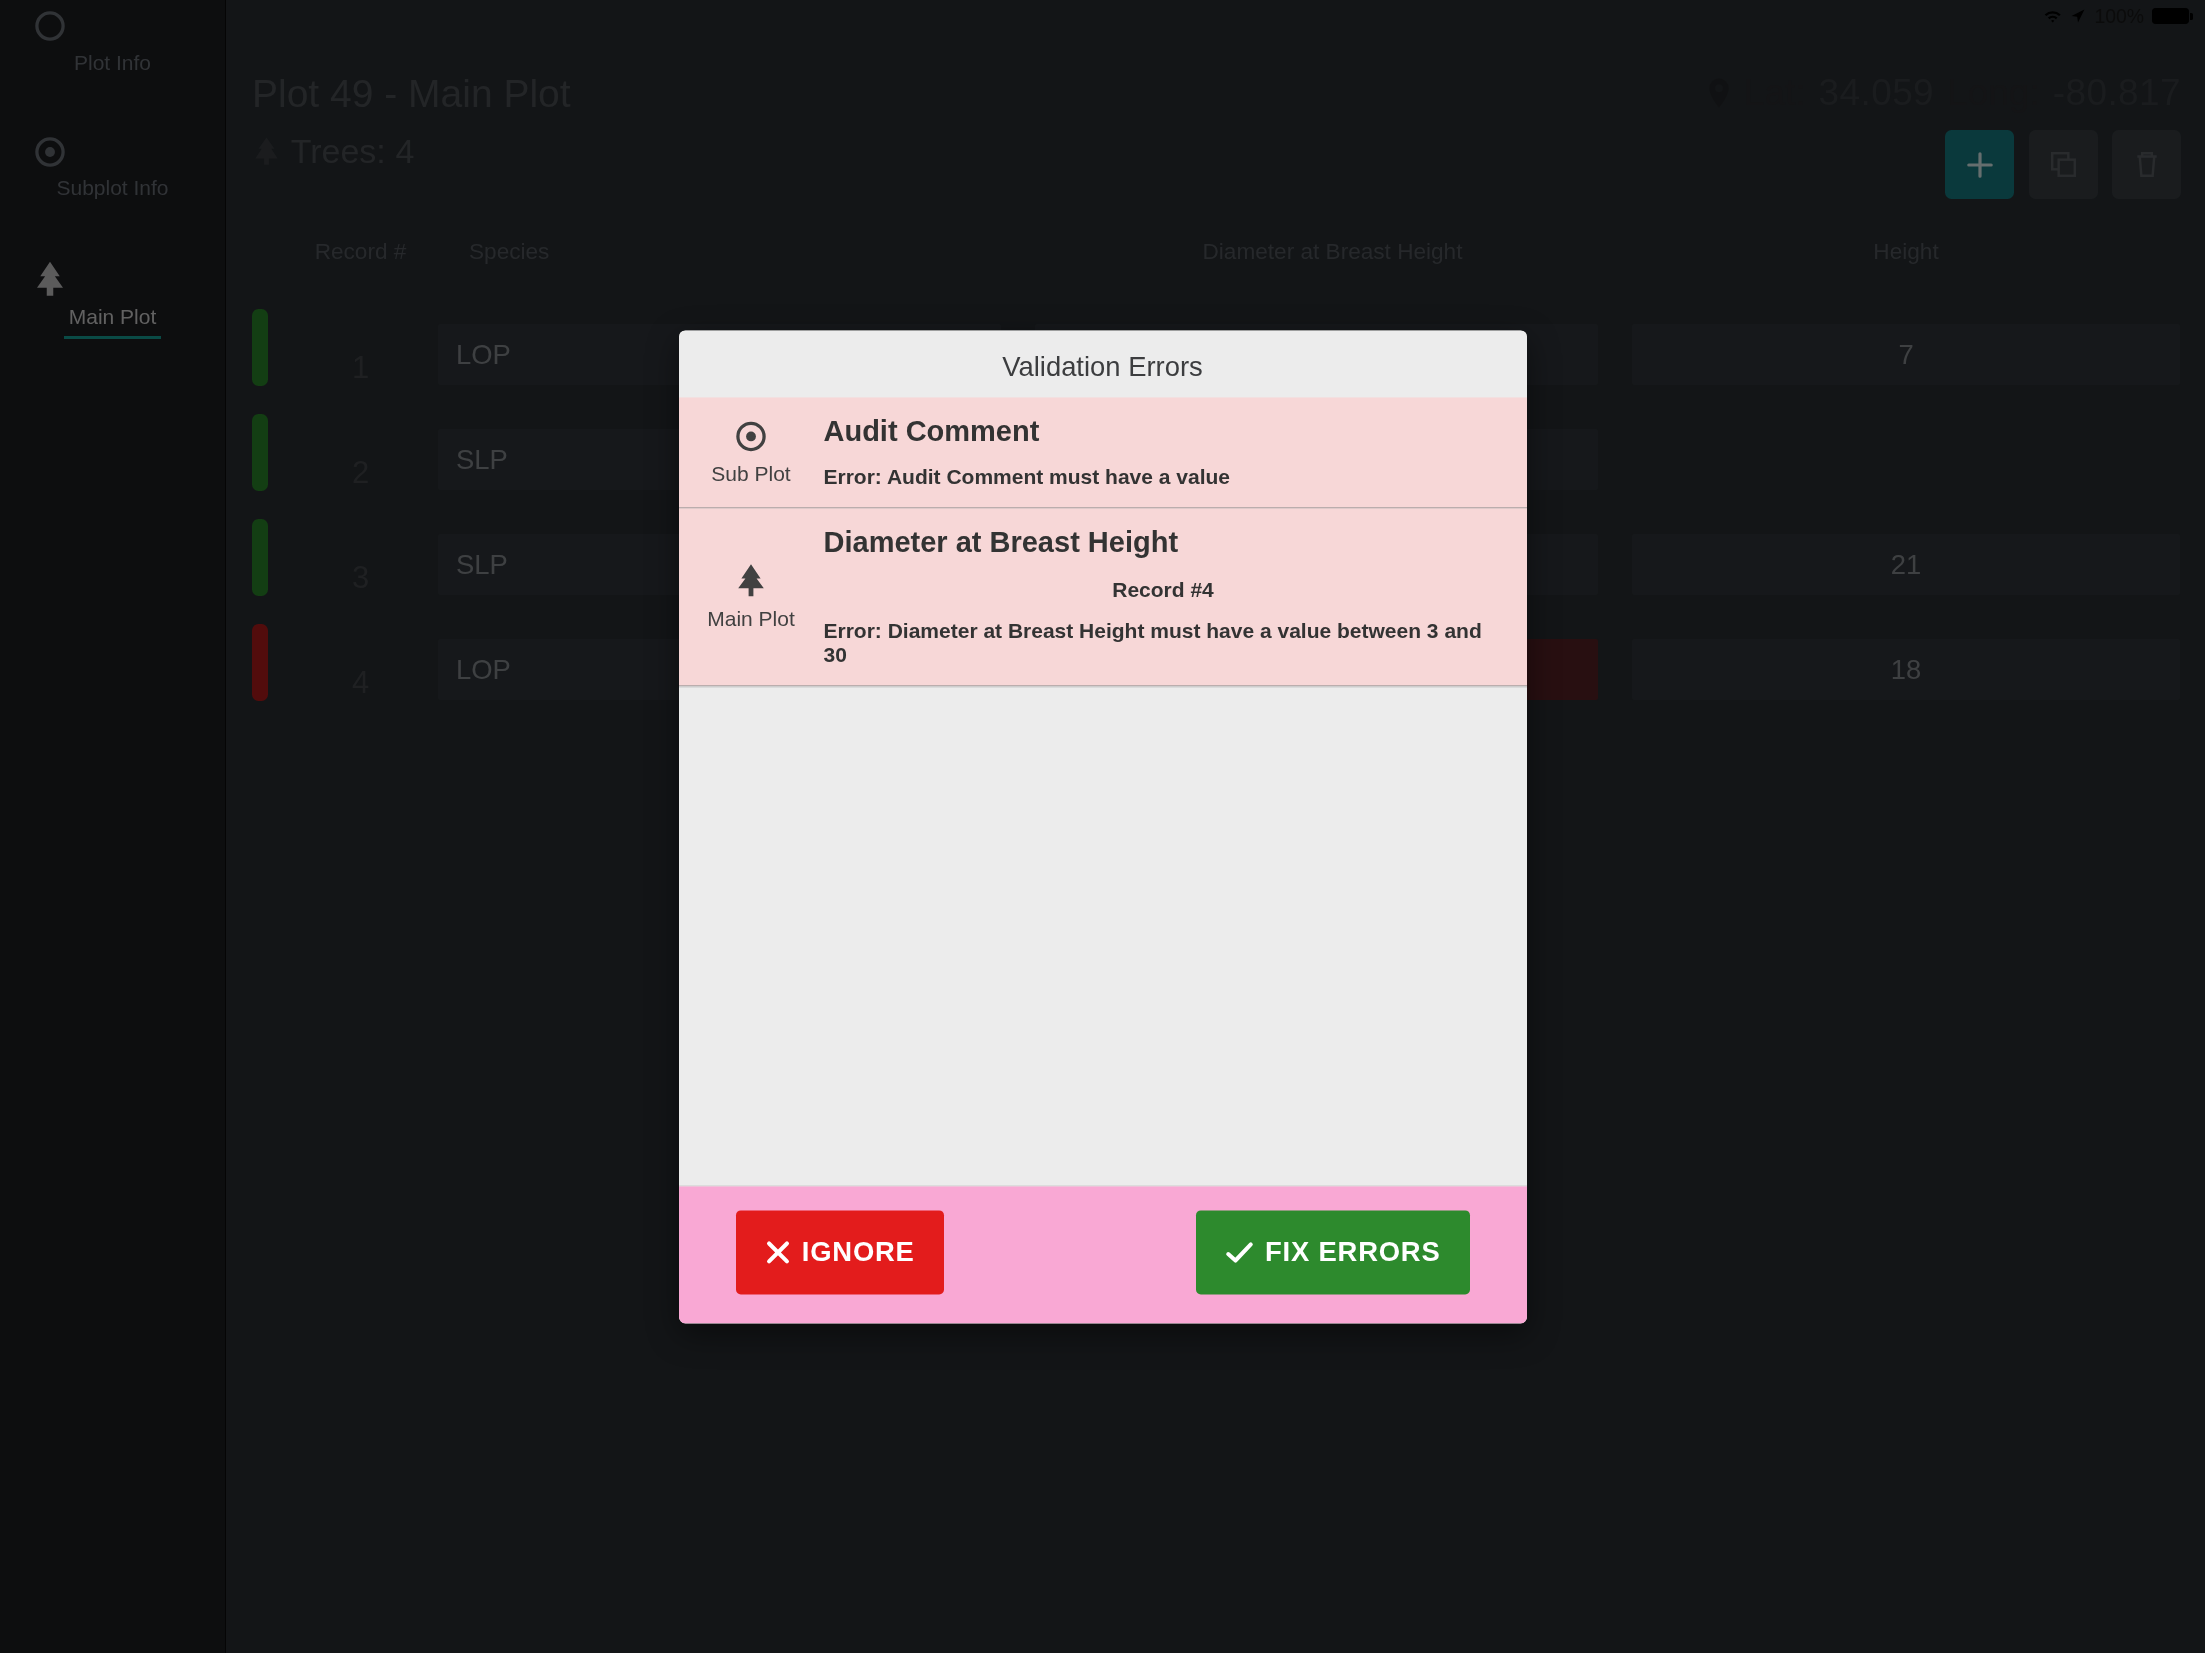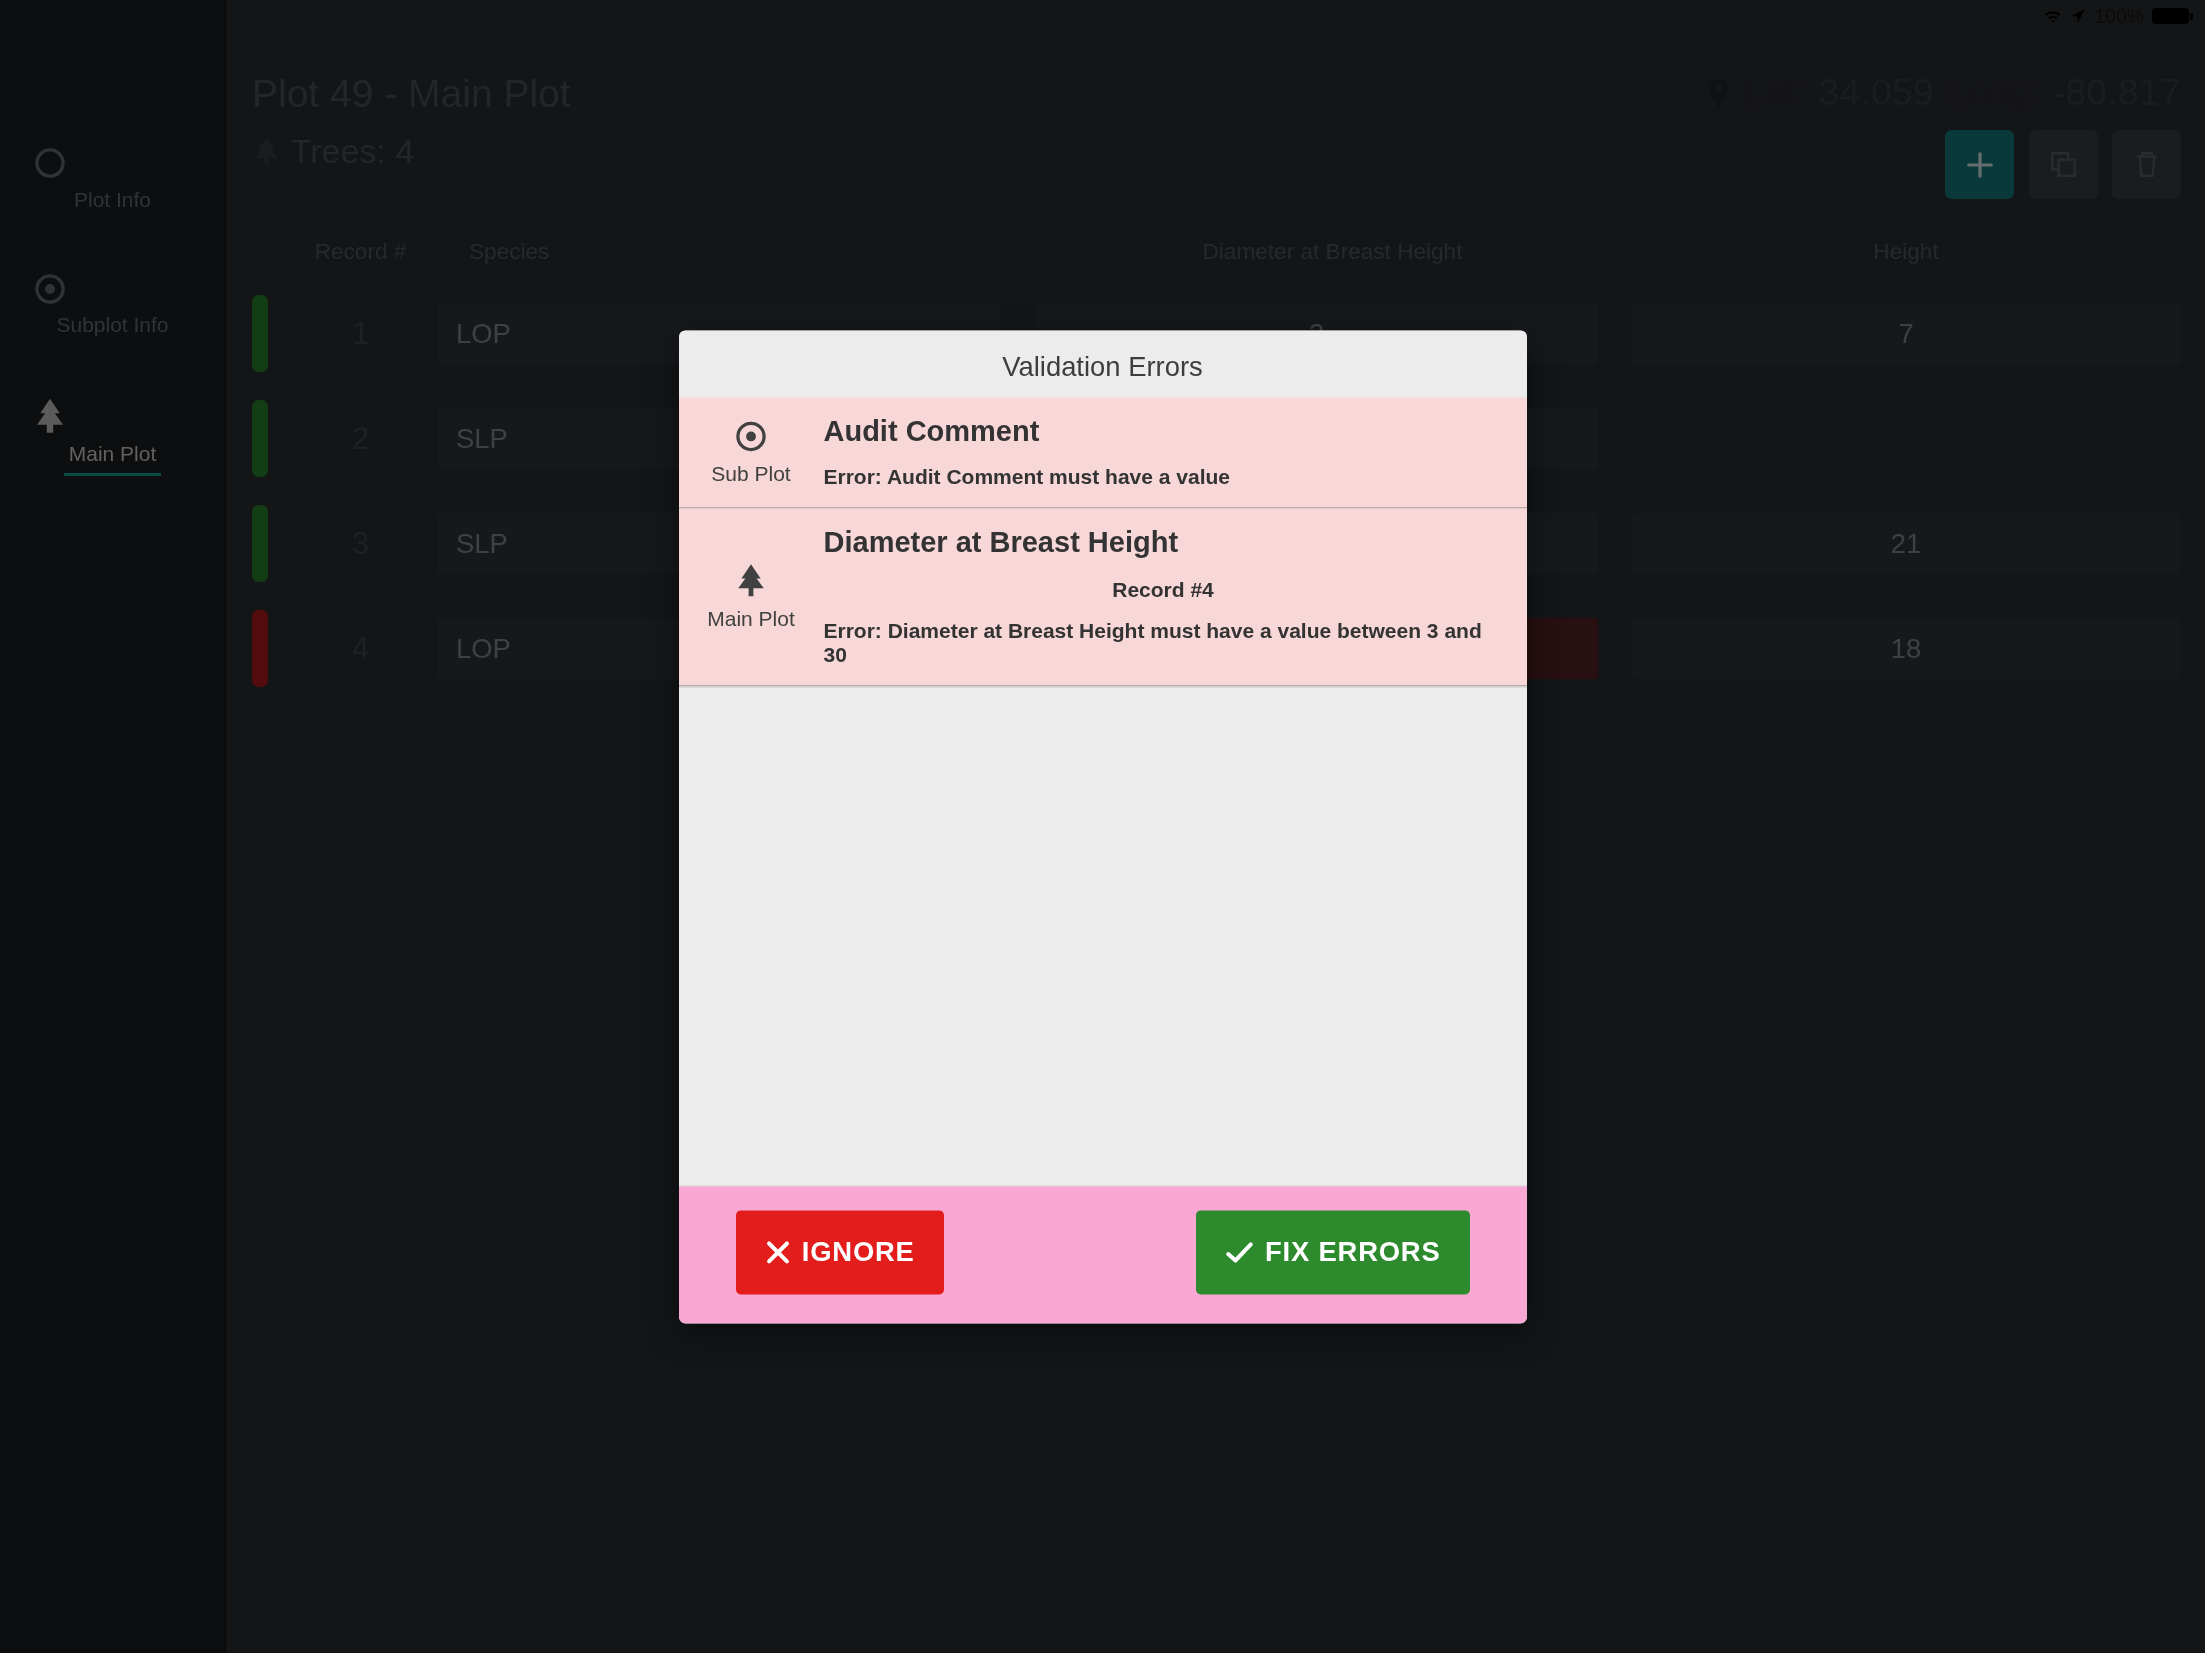--- a/index.html
+++ b/index.html
@@ -50,21 +50,20 @@
     display:flex; align-items:center; justify-content:center;
   }
 
   
   .sidebar {
     position: absolute;
     top: 0; left: 0; bottom:0;
     width: 226px;
     background: #1e1f22;
     border-right: 0.8px solid #0d0d0d;
-    padding-top: 137px;
     display:flex; flex-direction:column; align-items:center;
   }
   .sidebar-item {
     width: 161px;
     text-align:center;
     color: #6c7179;
     font-size: 21px;
     margin-bottom: 40px;
     padding: 8px 0 11.3px;
   }
@@ -102,21 +101,21 @@
 
   
   .table-wrap { margin-top: 32px; }
   .thead { display:flex; color:#555a60; font-size:22.6px; padding: 8px 0 16px; }
   .col-status { width: 32px; }
   .col-rec { width: 153px; text-align:center; }
   .col-species { width: 597px; padding-left:32px; }
   .col-dbh { width: 597px; text-align:center; }
   .col-h { flex:1; text-align:center; }
 
-  .trow { display:flex; align-items:center; height:105px; }
+  .trow { display:flex; align-items:flex-end; height:105px; }
   .status-pill { width:16px; height:77px; border-radius:6.5px; background:#2a8a2a; }
   .status-pill.err { background:#b71c1c; }
   .rec-num { width:153px; text-align:center; font-size:31px; color:#45484d; }
   .cell {
     background:#32373c; height:63px; border-radius:3.2px;
     display:flex; align-items:center; color:#8a8e93; font-size:27.4px;
     border:0.8px solid #2b2f33;
   }
   .cell.species { width:565px; padding-left:18px; margin-right:32px;}
   .cell.dbh { width:565px; justify-content:center; margin-right:32px;}

